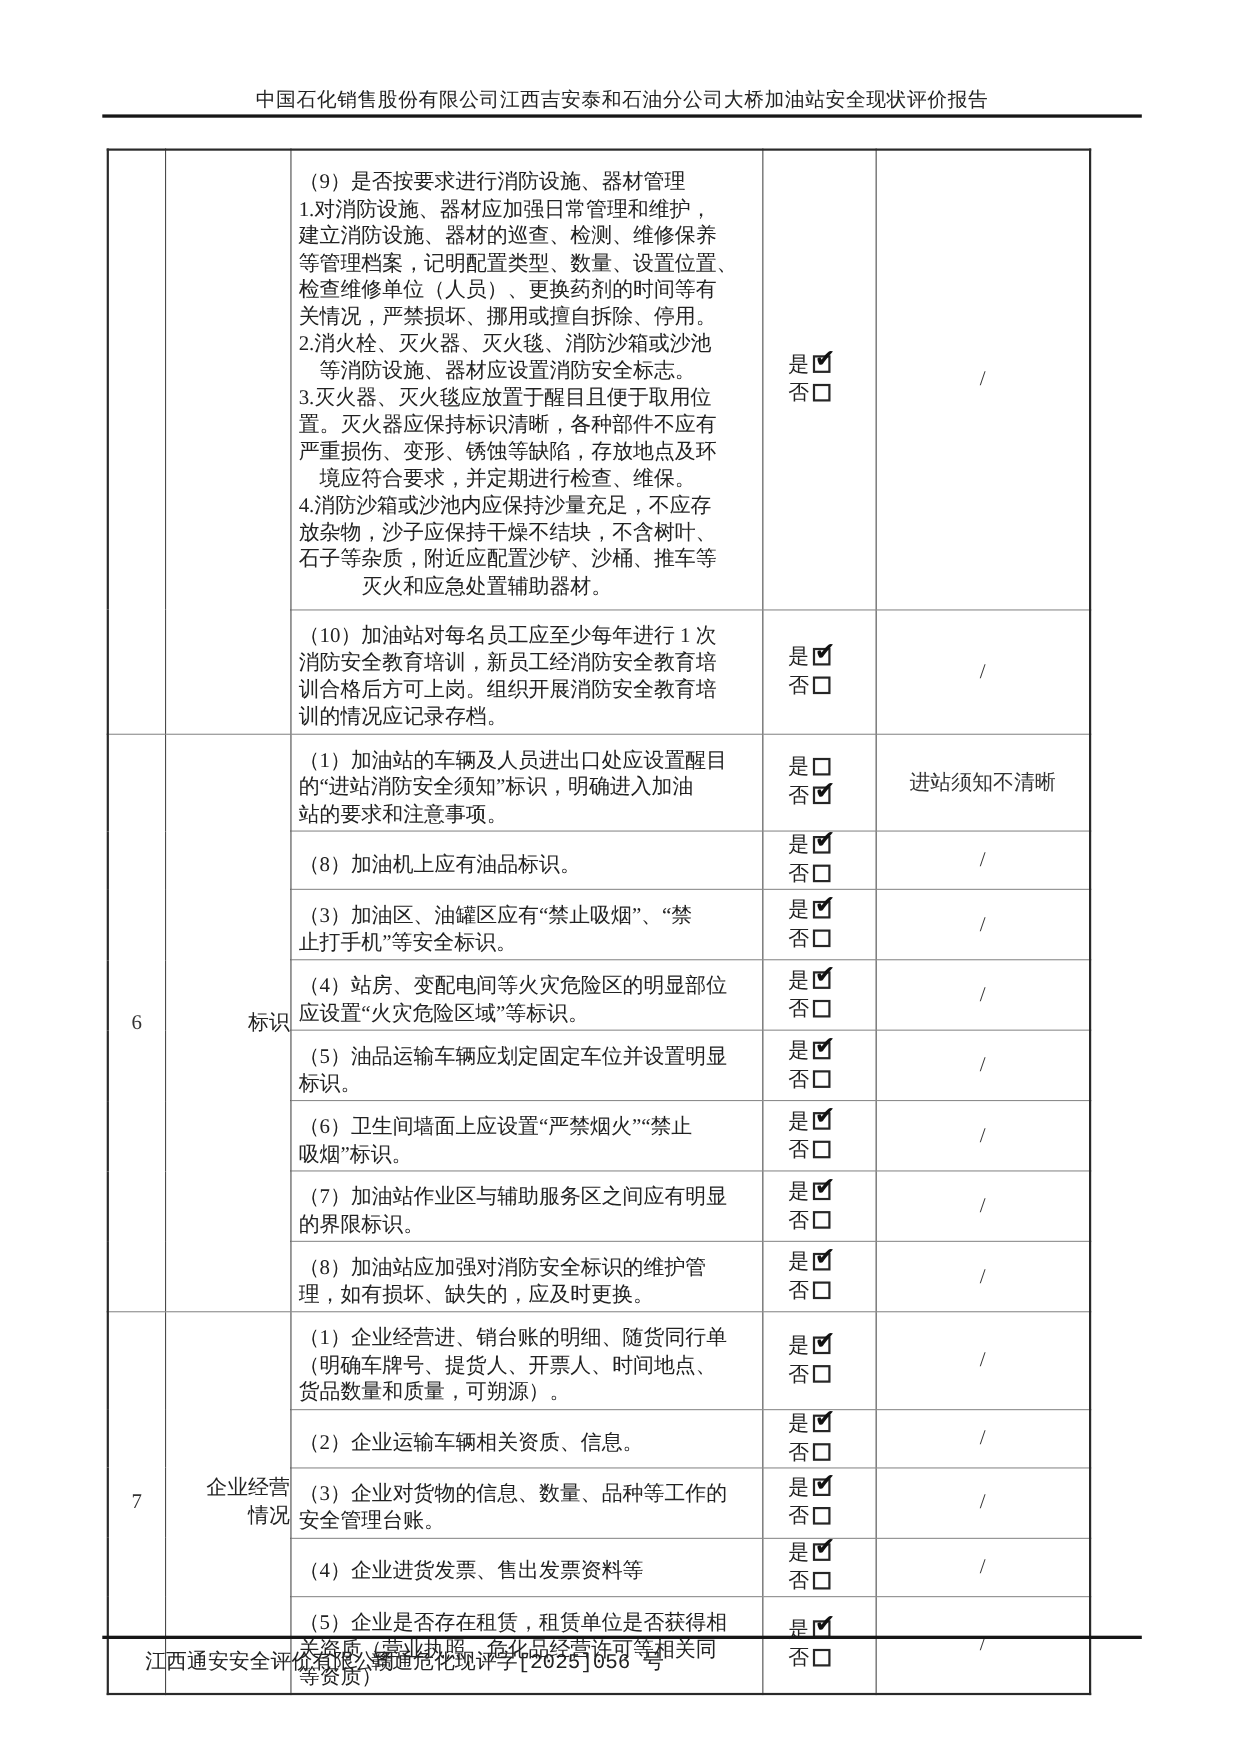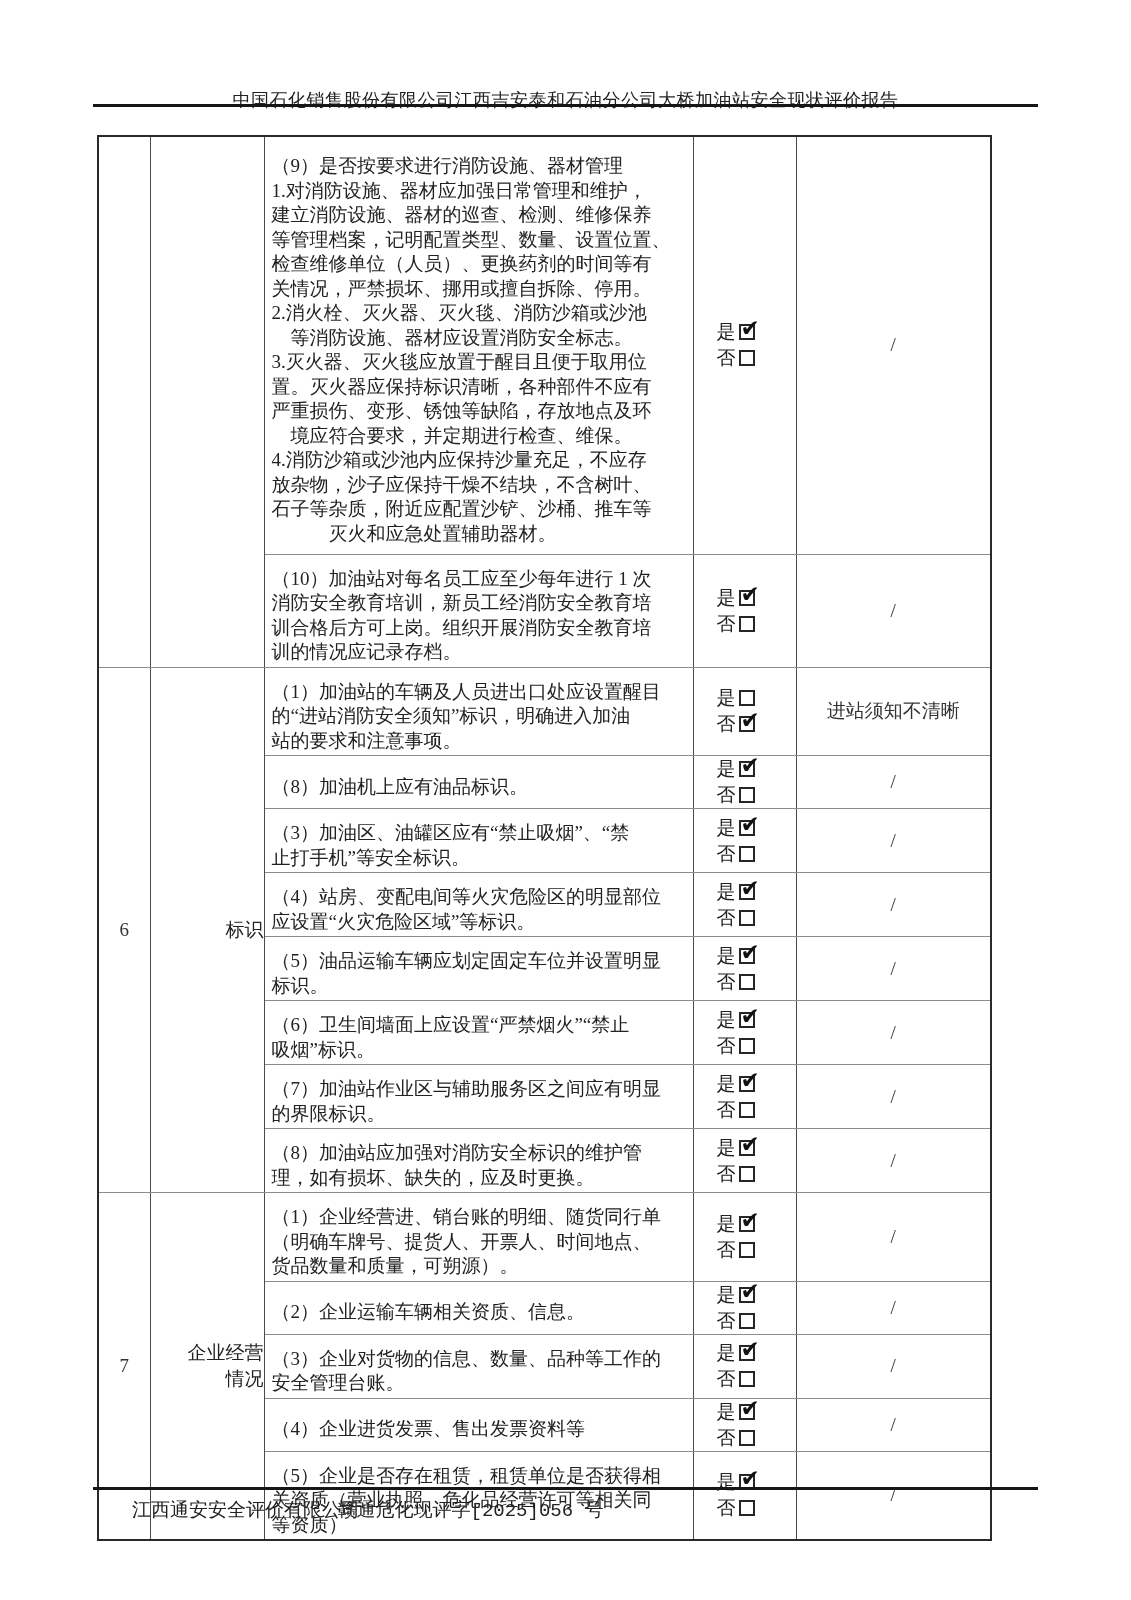--- a/index.html
+++ b/index.html
@@ -1,20 +1,20 @@
 <!DOCTYPE html>
 <html><head>
 <meta charset="utf-8">
 <style>
   * { margin:0; padding:0; box-sizing:border-box; }
   body { background:#ffffff; font-family:"Liberation Serif","DejaVu Serif",serif; color:#1a1a1a; }
   .page { position:relative; width:1131px; height:1600px; background:#ffffff; overflow:hidden; }
 
   
-  .doc-header { position:absolute; top:88px; left:0; width:100%; text-align:center;
+  .doc-header { position:absolute; top:78px; left:0; width:100%; text-align:center;
                 font-size:18px; letter-spacing:0.5px; color:#222; }
   .header-rule { position:absolute; top:104px; left:93px; width:945px; height:3px; background:#161616; }
 
   
   table.checklist { position:absolute; top:135px; left:97px; width:893px;
                     border-collapse:collapse; table-layout:fixed;
                     border:2px solid #2a2a2a; }
   td { border-left:1px solid #4a4a4a; border-right:1px solid #4a4a4a;
        border-top:1px solid #8c8c8c; border-bottom:1px solid #8c8c8c;
        font-size:19px; vertical-align:middle; overflow:hidden; }

